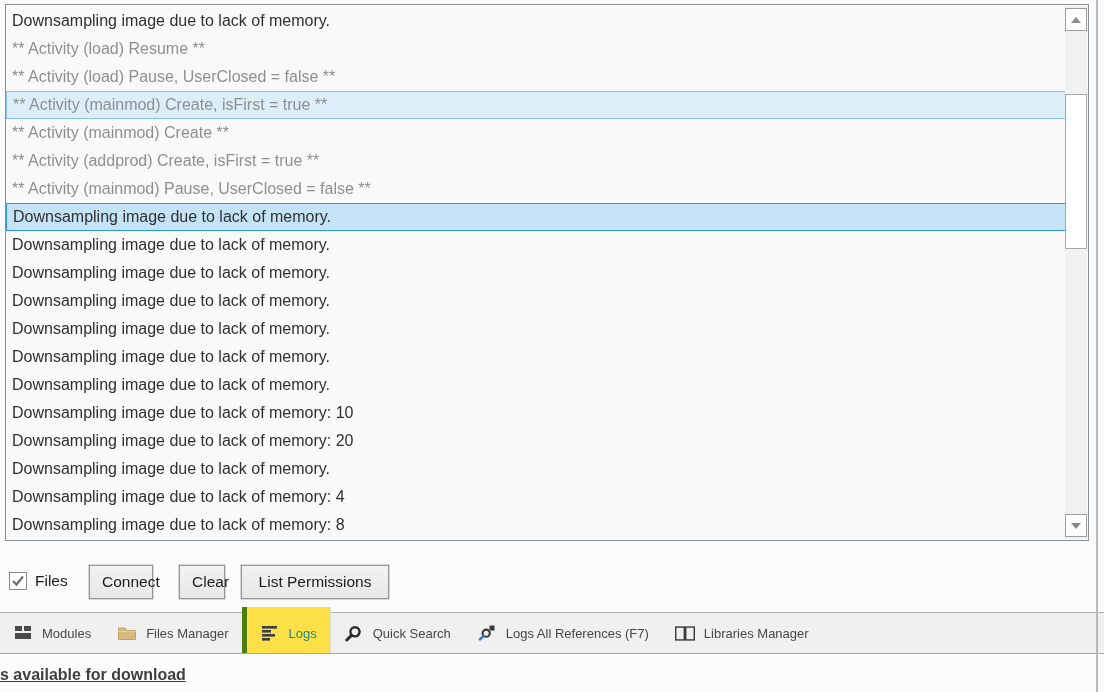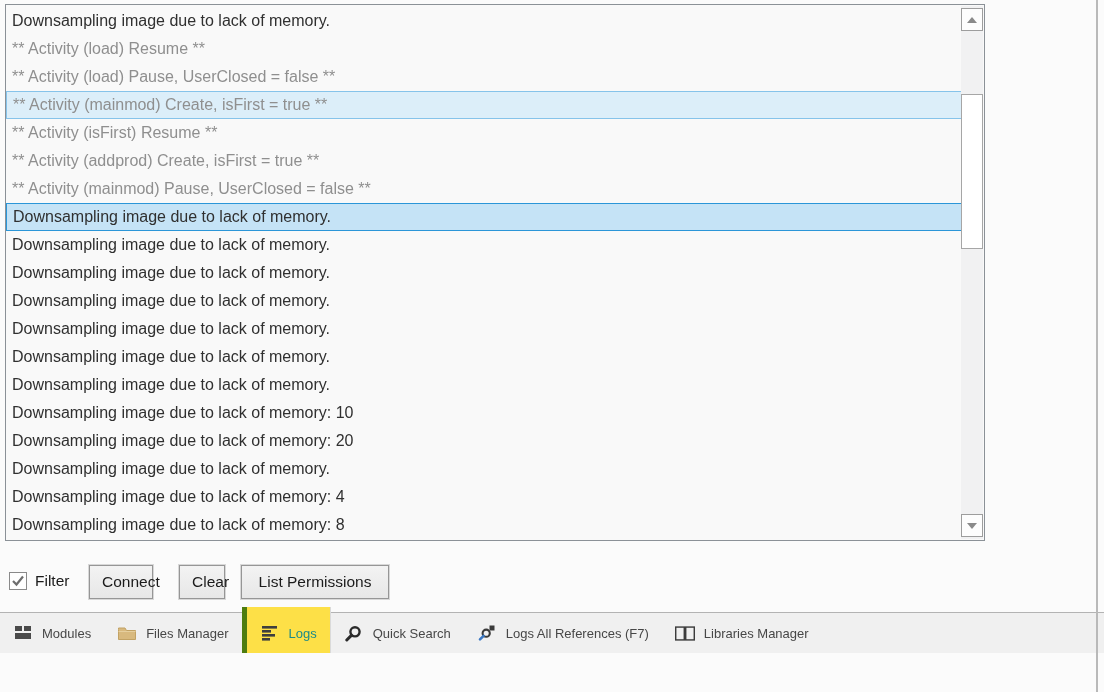--- a/index.html
+++ b/index.html
@@ -1,20 +1,20 @@
 <!DOCTYPE html>
 <html><head>
 <meta charset="utf-8">
 <style>
   html,body{margin:0;padding:0;}
   body{font-family:"Liberation Sans",sans-serif;background:#ffffff;}
   .app{position:relative;width:1104px;height:692px;background:#fbfbfb;overflow:hidden;}
 
   
-  .log-box{position:absolute;left:5px;top:4px;width:980px;height:537px;
+  .log-box{position:absolute;left:5px;top:4px;width:1084px;height:537px;
     border:1px solid #8b9197;background:#f9f9f9;box-sizing:border-box;}
   .log-rows{position:absolute;left:0;top:2px;right:22px;}
   .log-row{height:28px;line-height:28px;font-size:16px;padding-left:6px;
     white-space:nowrap;overflow:hidden;box-sizing:border-box;color:#303030;}
   .log-row.muted{color:#8f8f8f;}
   .log-row.hl-weak{background:var(--hl-weak-bg);border:1px solid var(--hl-weak-border);line-height:26px;}
   .log-row.hl-strong{background:var(--hl-strong-bg);border:1px solid var(--hl-strong-border);line-height:26px;}
 
   
   .scrollbar{position:absolute;top:1px;right:1px;width:22px;height:533px;background:#f1f1f2;}
@@ -64,21 +64,21 @@
 <body>
 
 <div class="app" style="--selected-tab-text: #1b8a8a; --hl-weak-bg: #dceef9; --hl-weak-border: #86c3ea; --hl-strong-bg: #c5e3f6; --hl-strong-border: #2b96d8;">
 
   <div class="log-box">
     <div class="log-rows">
         <div class="log-row dark">Downsampling image due to lack of memory.</div>
         <div class="log-row muted">** Activity (load) Resume **</div>
         <div class="log-row muted">** Activity (load) Pause, UserClosed = false **</div>
         <div class="log-row muted hl-weak">** Activity (mainmod) Create, isFirst = true **</div>
-        <div class="log-row muted">** Activity (isFirst) Resume **</div>
+        <div class="log-row muted">** Activity (mainmod) Create **</div>
         <div class="log-row muted">** Activity (addprod) Create, isFirst = true **</div>
         <div class="log-row muted">** Activity (mainmod) Pause, UserClosed = false **</div>
         <div class="log-row dark hl-strong">Downsampling image due to lack of memory.</div>
         <div class="log-row dark">Downsampling image due to lack of memory.</div>
         <div class="log-row dark">Downsampling image due to lack of memory.</div>
         <div class="log-row dark">Downsampling image due to lack of memory.</div>
         <div class="log-row dark">Downsampling image due to lack of memory.</div>
         <div class="log-row dark">Downsampling image due to lack of memory.</div>
         <div class="log-row dark">Downsampling image due to lack of memory.</div>
         <div class="log-row dark">Downsampling image due to lack of memory: 10</div>
@@ -98,21 +98,21 @@
     </div>
   </div>
 
   <div class="controls">
     <label class="chk-wrap">
       <span class="checkbox">
         <svg width="14" height="14" viewBox="0 0 14 14">
           <polyline points="2,7 5.5,10.5 12,2.5" fill="none" stroke="#6e6e6e" stroke-width="2.2"></polyline>
         </svg>
       </span>
-      <span class="chk-text">Filter</span>
+      <span class="chk-text">Files</span>
     </label>
     <button class="btn connect">Connect</button>
     <button class="btn clear">Clear</button>
     <button class="btn listperm">List Permissions</button>
   </div>
 
   <div class="tab-strip">
       <div class="tab">
         <span class="icon">
           <svg width="16" height="14" viewBox="0 0 16 14">
@@ -166,15 +166,18 @@
         <span class="icon">
           <svg width="21" height="17" viewBox="0 0 21 17">
             <rect x="0.75" y="1.75" width="19.5" height="13.5" fill="none" stroke="#3c3c3c" stroke-width="1.5"></rect>
             <rect x="9" y="1.75" width="3" height="13.5" fill="#3c3c3c"></rect>
           </svg>
         </span>
         <span class="tab-label">Libraries Manager</span>
       </div>
     </div>
 
+  <div class="status-bar">
+    <a class="status-link">s available for download</a>
+  </div>
 
   <div class="right-edge"></div>
 </div>
 
 </body></html>

